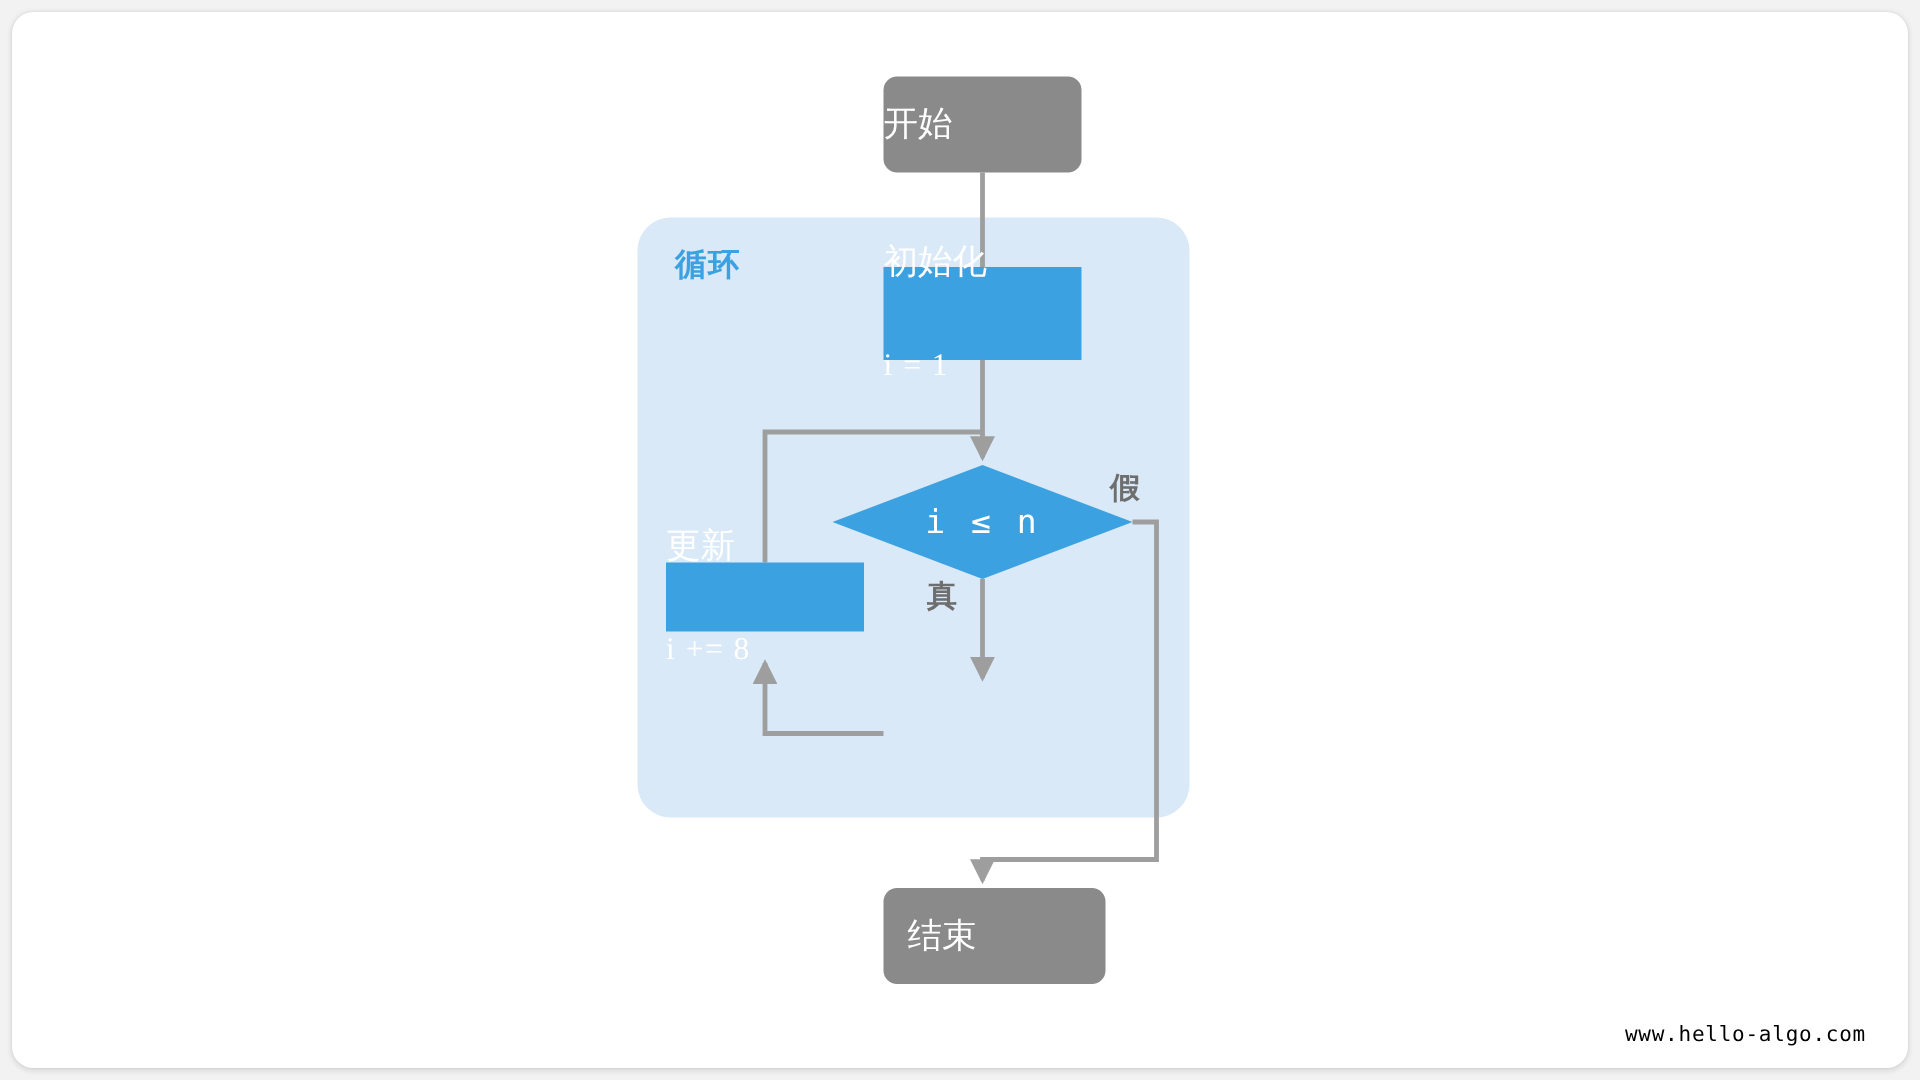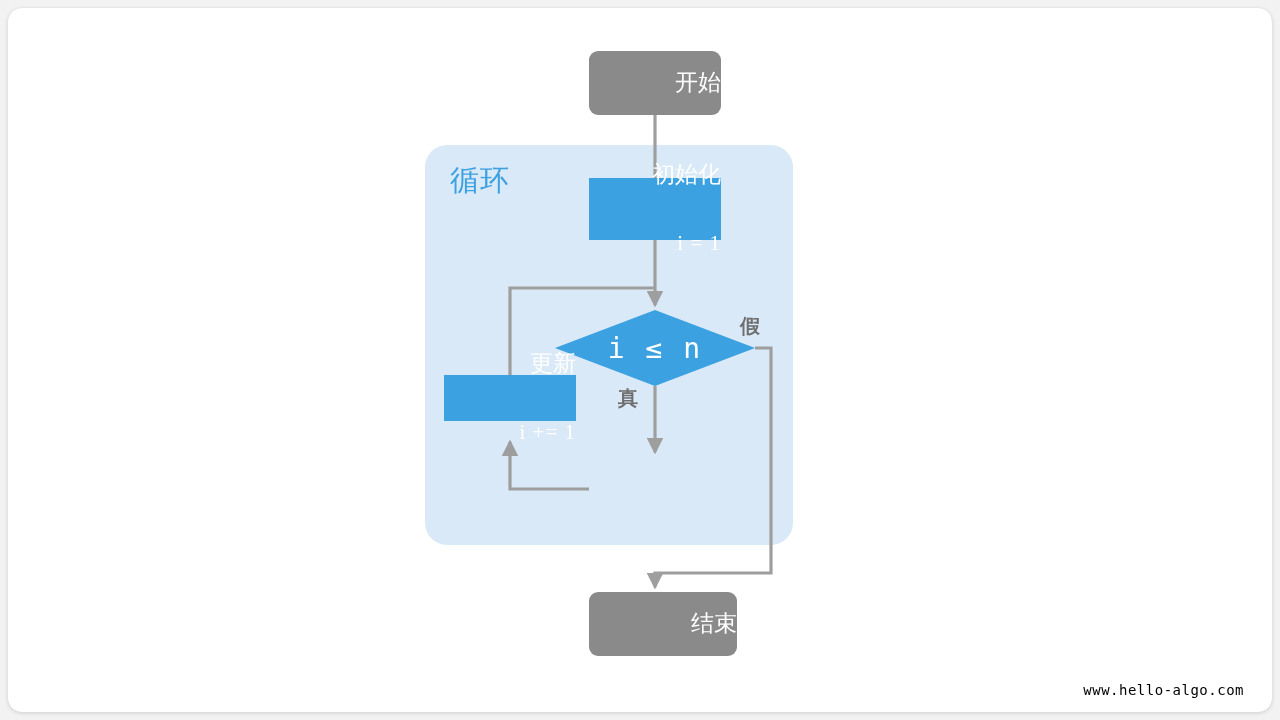--- a/index.html
+++ b/index.html
@@ -55,33 +55,33 @@
     width: 368px;
     height: 400px;
     background: #d9e9f8;
     border-radius: 22px;
   }
 
   .loop-label {
     position: absolute;
     left: 450px;
     top: 166px;
-    font-size: 29px;
-    font-weight: normal;
+    font-size: 21px;
+    font-weight: bold;
     color: #3ba1e0;
     letter-spacing: 1px;
     line-height: 1;
   }
 
   
   .node {
     position: absolute;
     display: flex;
     flex-direction: column;
-    align-items: flex-end;
+    align-items: flex-start;
     justify-content: center;
     color: #ffffff;
     text-align: center;
     line-height: 1.12;
   }
 
   .node .cn {
     font-family: "Liberation Sans", "DejaVu Sans", sans-serif;
     font-size: 23px;
   }
@@ -129,21 +129,21 @@
   }
   .decision .dtext {
     position: absolute;
     left: 0; top: 0;
     width: 100%; height: 100%;
     display: flex;
     align-items: center;
     justify-content: center;
     color: #ffffff;
     font-family: "DejaVu Sans Mono", "Liberation Mono", monospace;
-    font-size: 28px;
+    font-size: 22px;
     letter-spacing: 2px;
   }
 
   
   .branch-label {
     position: absolute;
     font-size: 20px;
     font-weight: bold;
     color: #6e6e6e;
     line-height: 1;
@@ -207,21 +207,21 @@
     <div class="decision">
       <div class="shape"></div>
       <div class="dtext">i ≤ n</div>
     </div>
 
     <div class="branch-label" id="label-true">真</div>
     <div class="branch-label" id="label-false">假</div>
 
     <div class="node process-blue" id="node-update">
       <span class="cn">更新</span>
-      <span class="code">i += 1</span>
+      <span class="code">i += 8</span>
     </div>
 
 
     <div class="node terminal" id="node-end">
       <span class="cn">结束</span>
     </div>
 
     <div class="watermark">www.hello-algo.com</div>
 
   </div>

